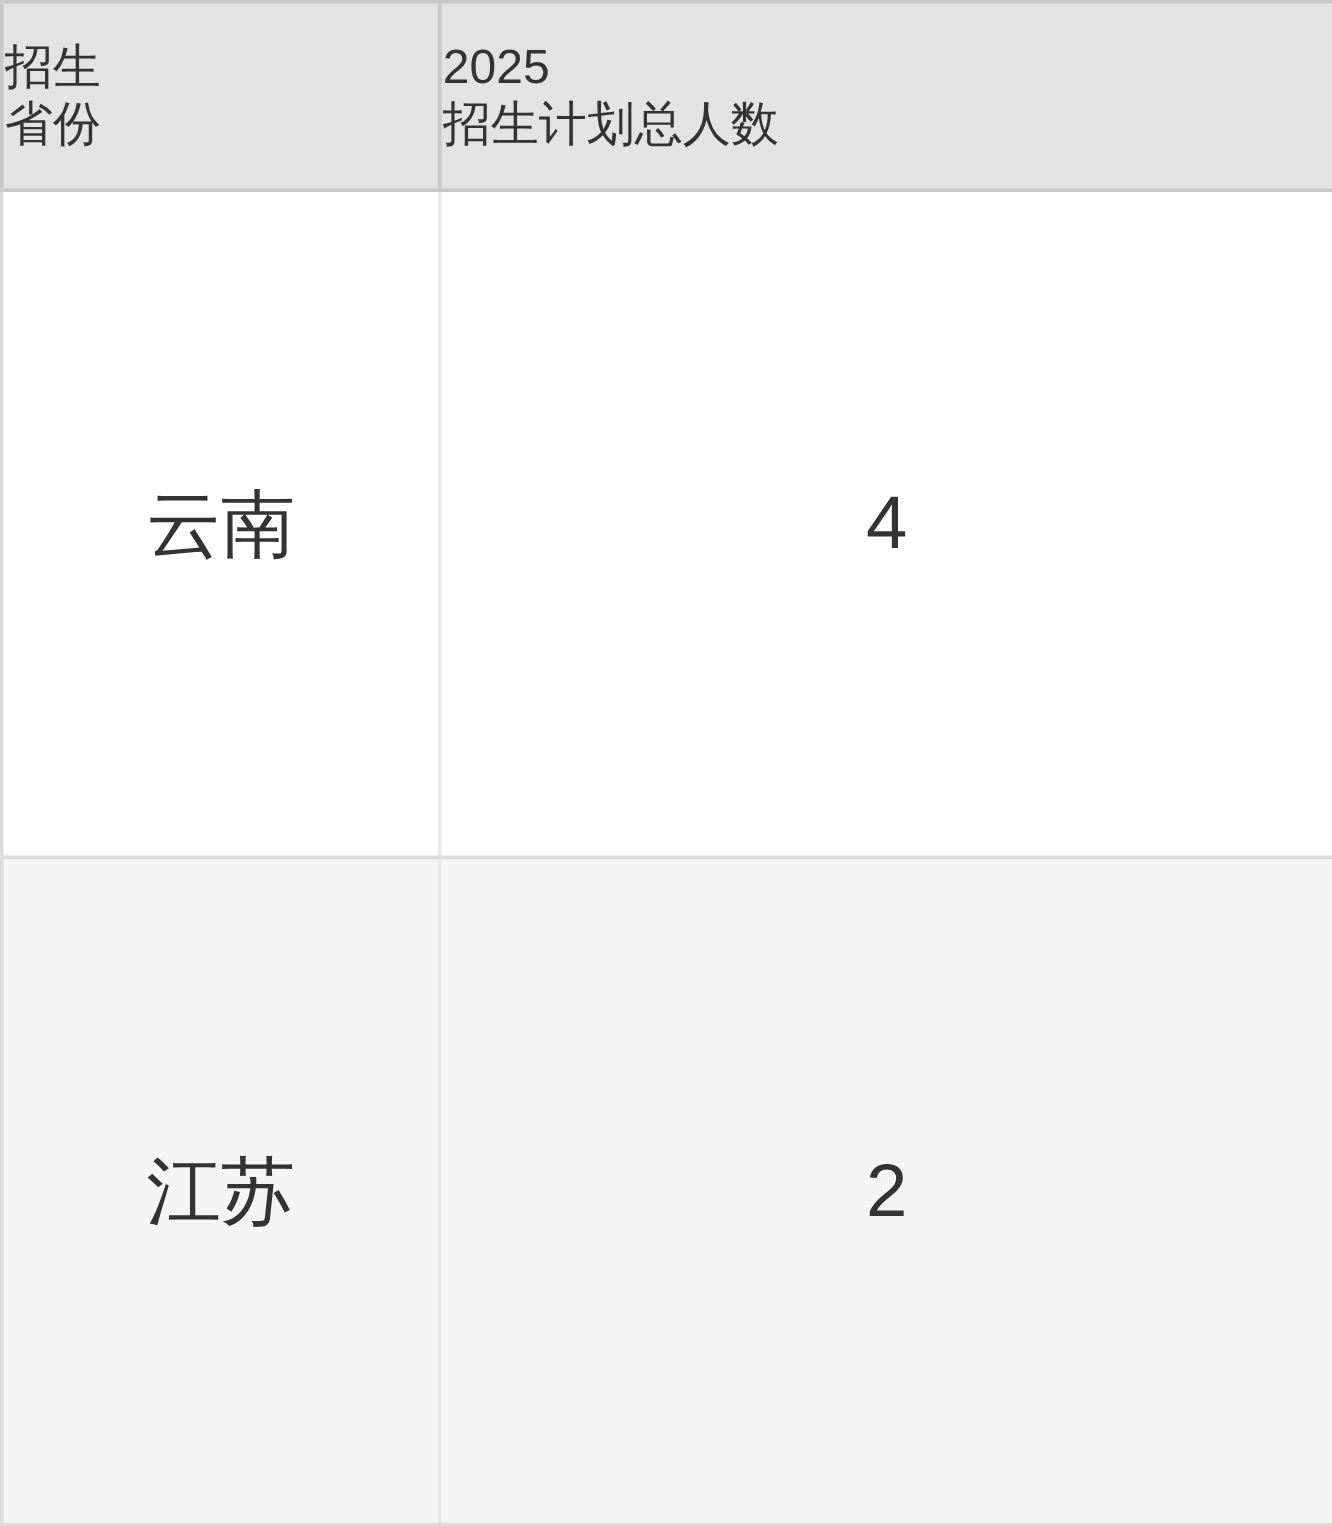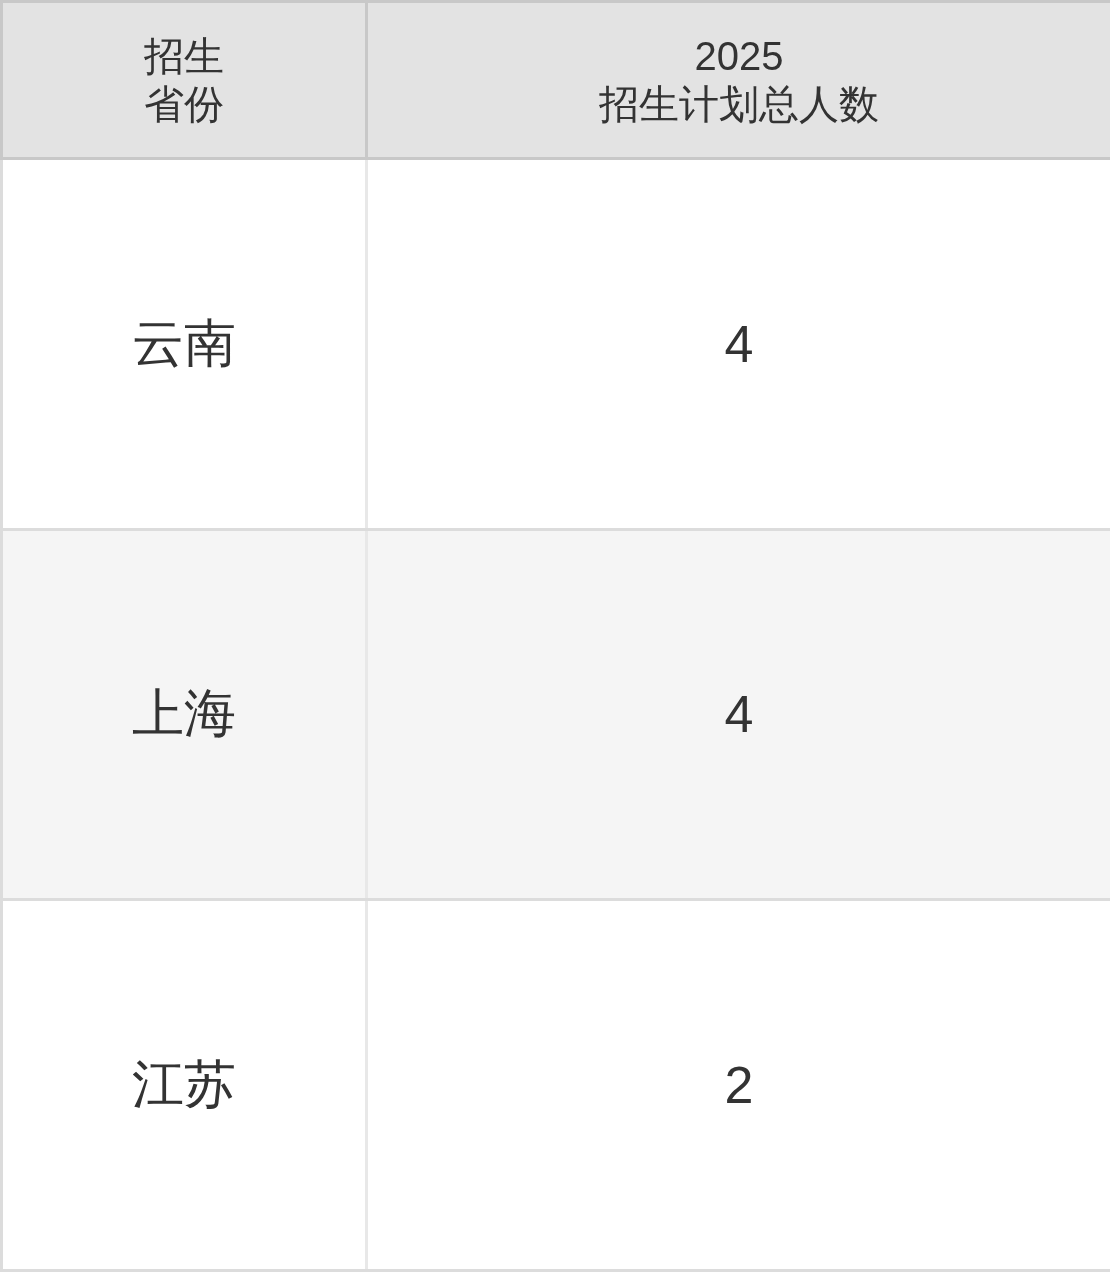--- a/index.html
+++ b/index.html
@@ -24,28 +24,28 @@
   col.c-total { width: 745px; }
 
   thead tr { height: 157px; }
   thead th {
     background: #e3e3e3;
     border: 3px solid #c8c8c8;
     font-weight: 400;
     font-size: 40px;
     line-height: 1.2;
     white-space: pre-line;
-    text-align: center;
+    text-align: left;
     vertical-align: middle;
   }
 
   tbody tr { height: 111px; }
   tbody td {
     border: 3px solid #dcdcdc;
-    font-size: 52px;
+    font-size: 62px;
     text-align: center;
     vertical-align: middle;
     background: #ffffff;
   }
   tbody td:first-child { border-right-color: #e8e8e8; }
   tbody td:last-child  { border-left-color: #e8e8e8; }
   tbody tr:nth-child(even) td { background: #f5f5f5; }
 </style>
 </head>
 <body>
@@ -62,21 +62,17 @@
       <th>2025
 招生计划总人数</th>
     </tr>
   </thead>
   <tbody>
       <tr>
         <td>云南</td>
         <td>4</td>
       </tr>
       <tr>
-        <td>上海</td>
-        <td>4</td>
-      </tr>
-      <tr>
         <td>江苏</td>
         <td>2</td>
       </tr>
     </tbody>
 </table>
 
 </body></html>

